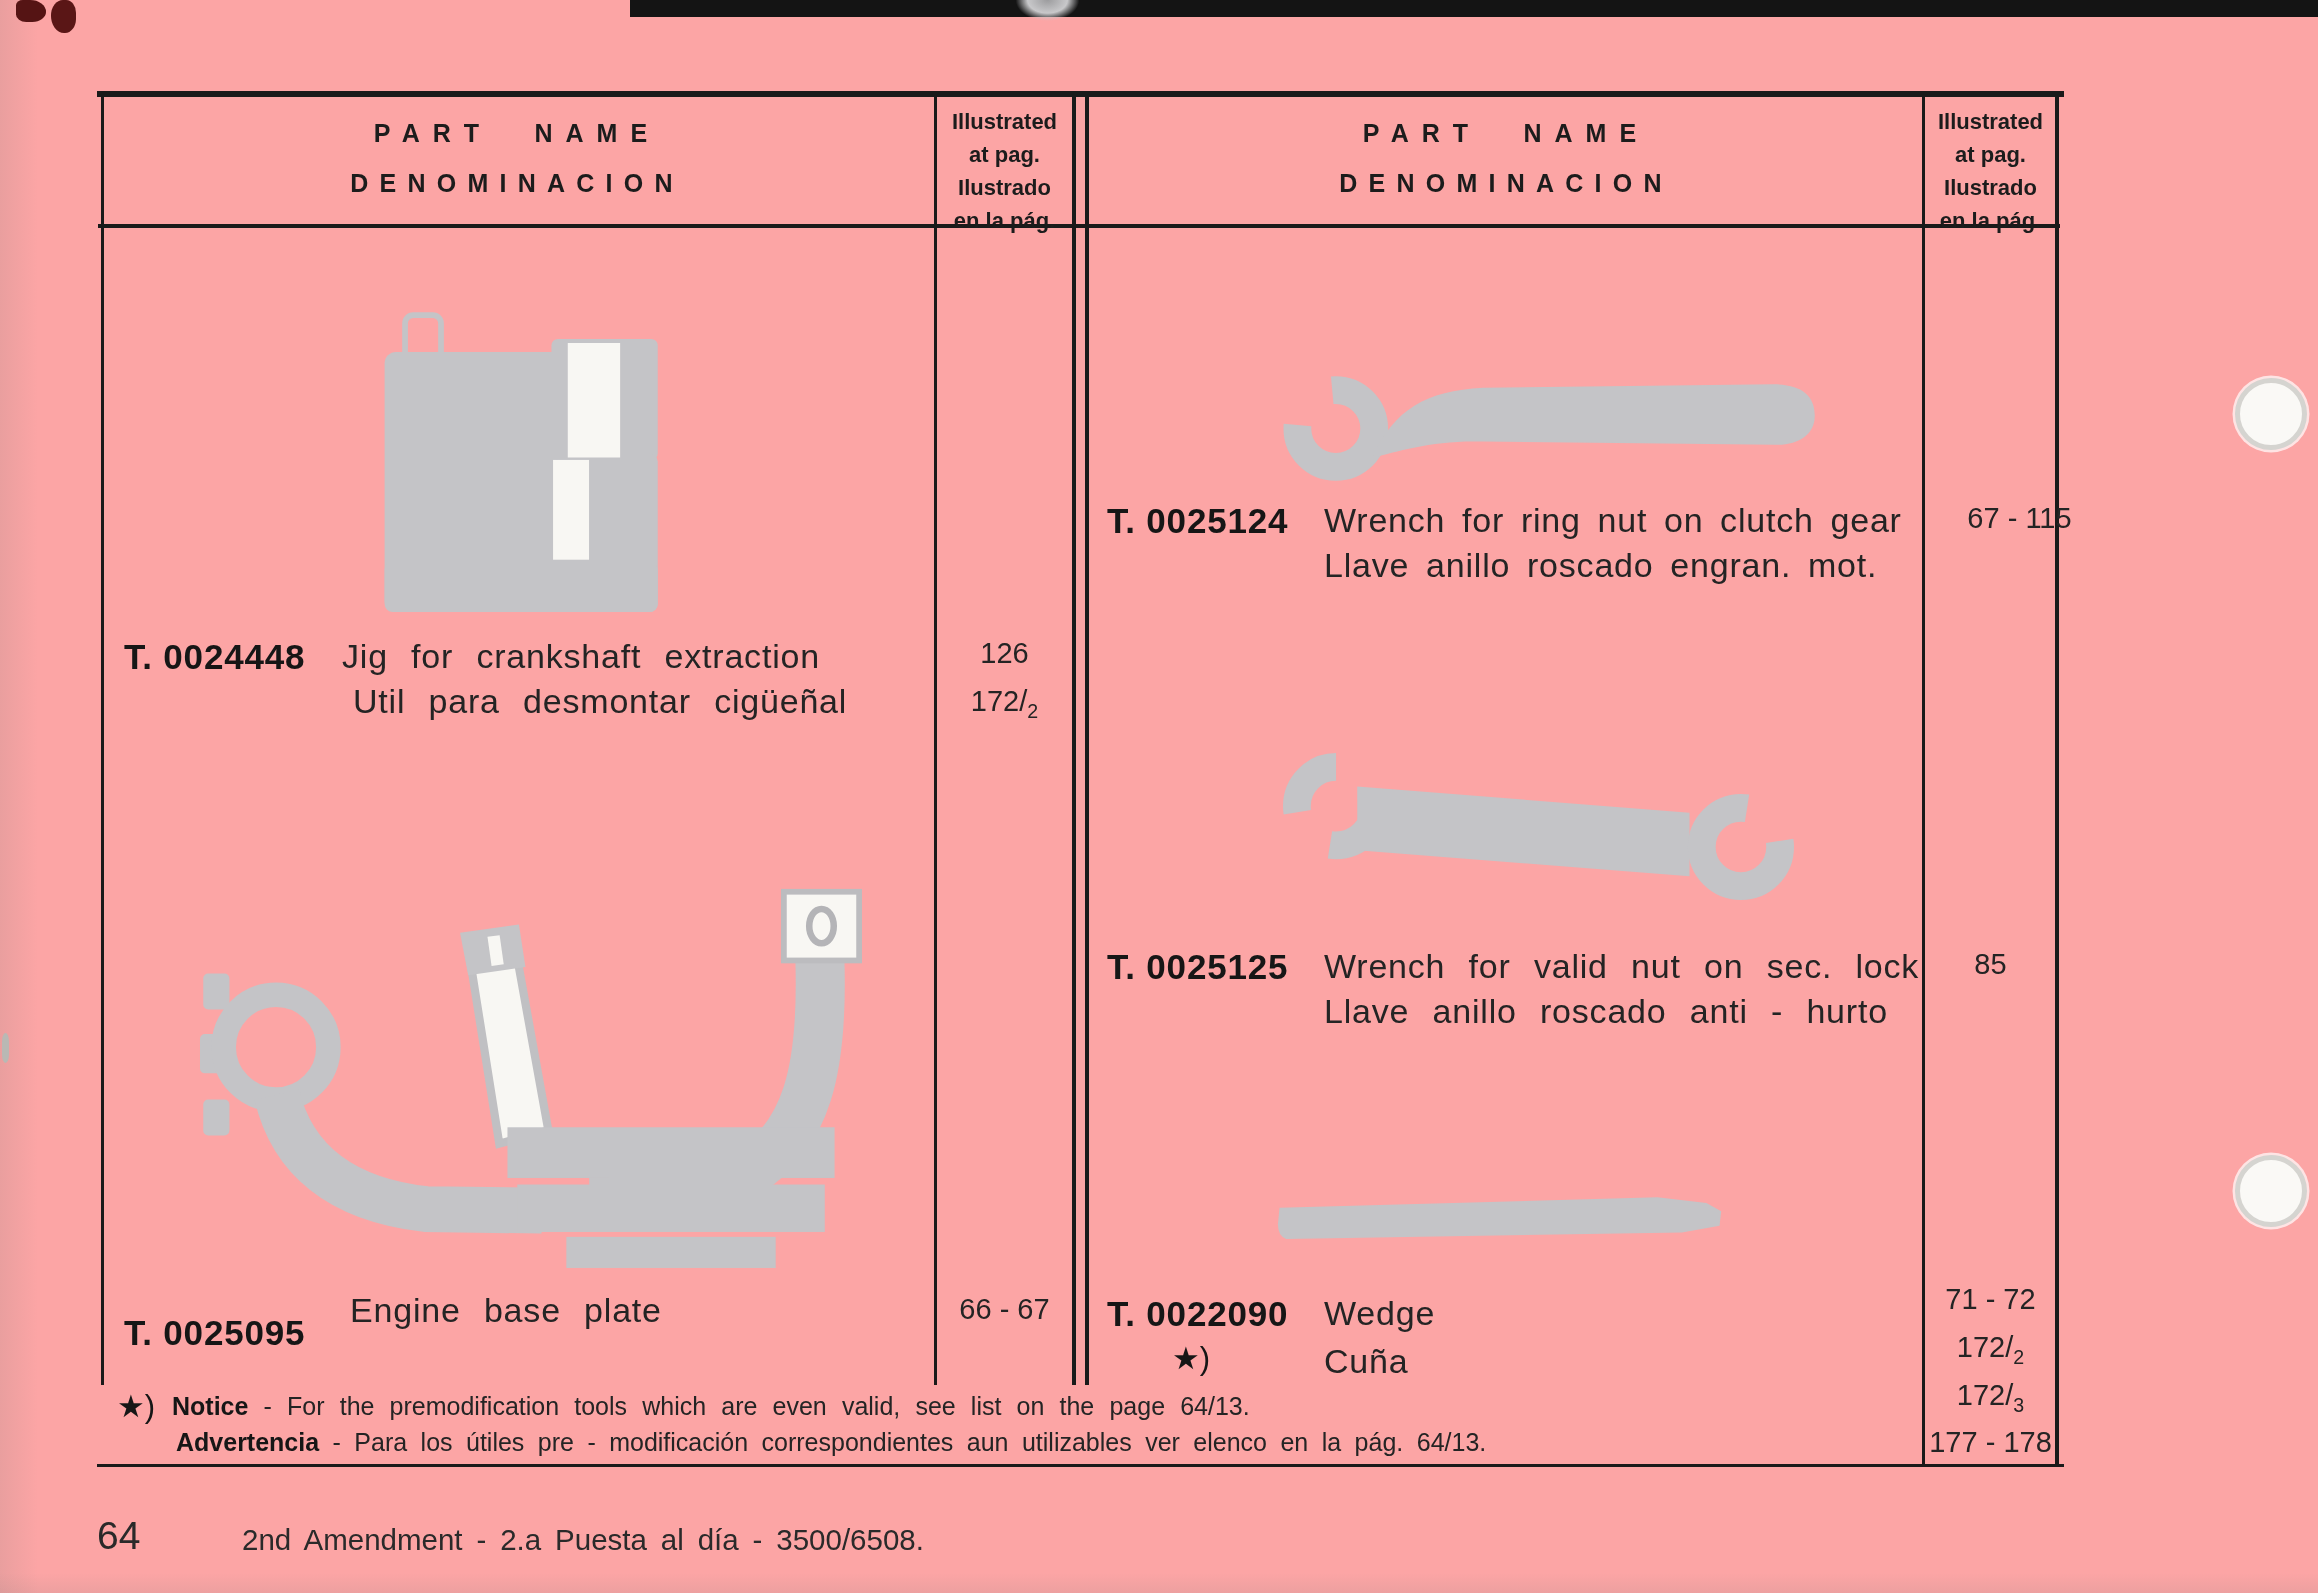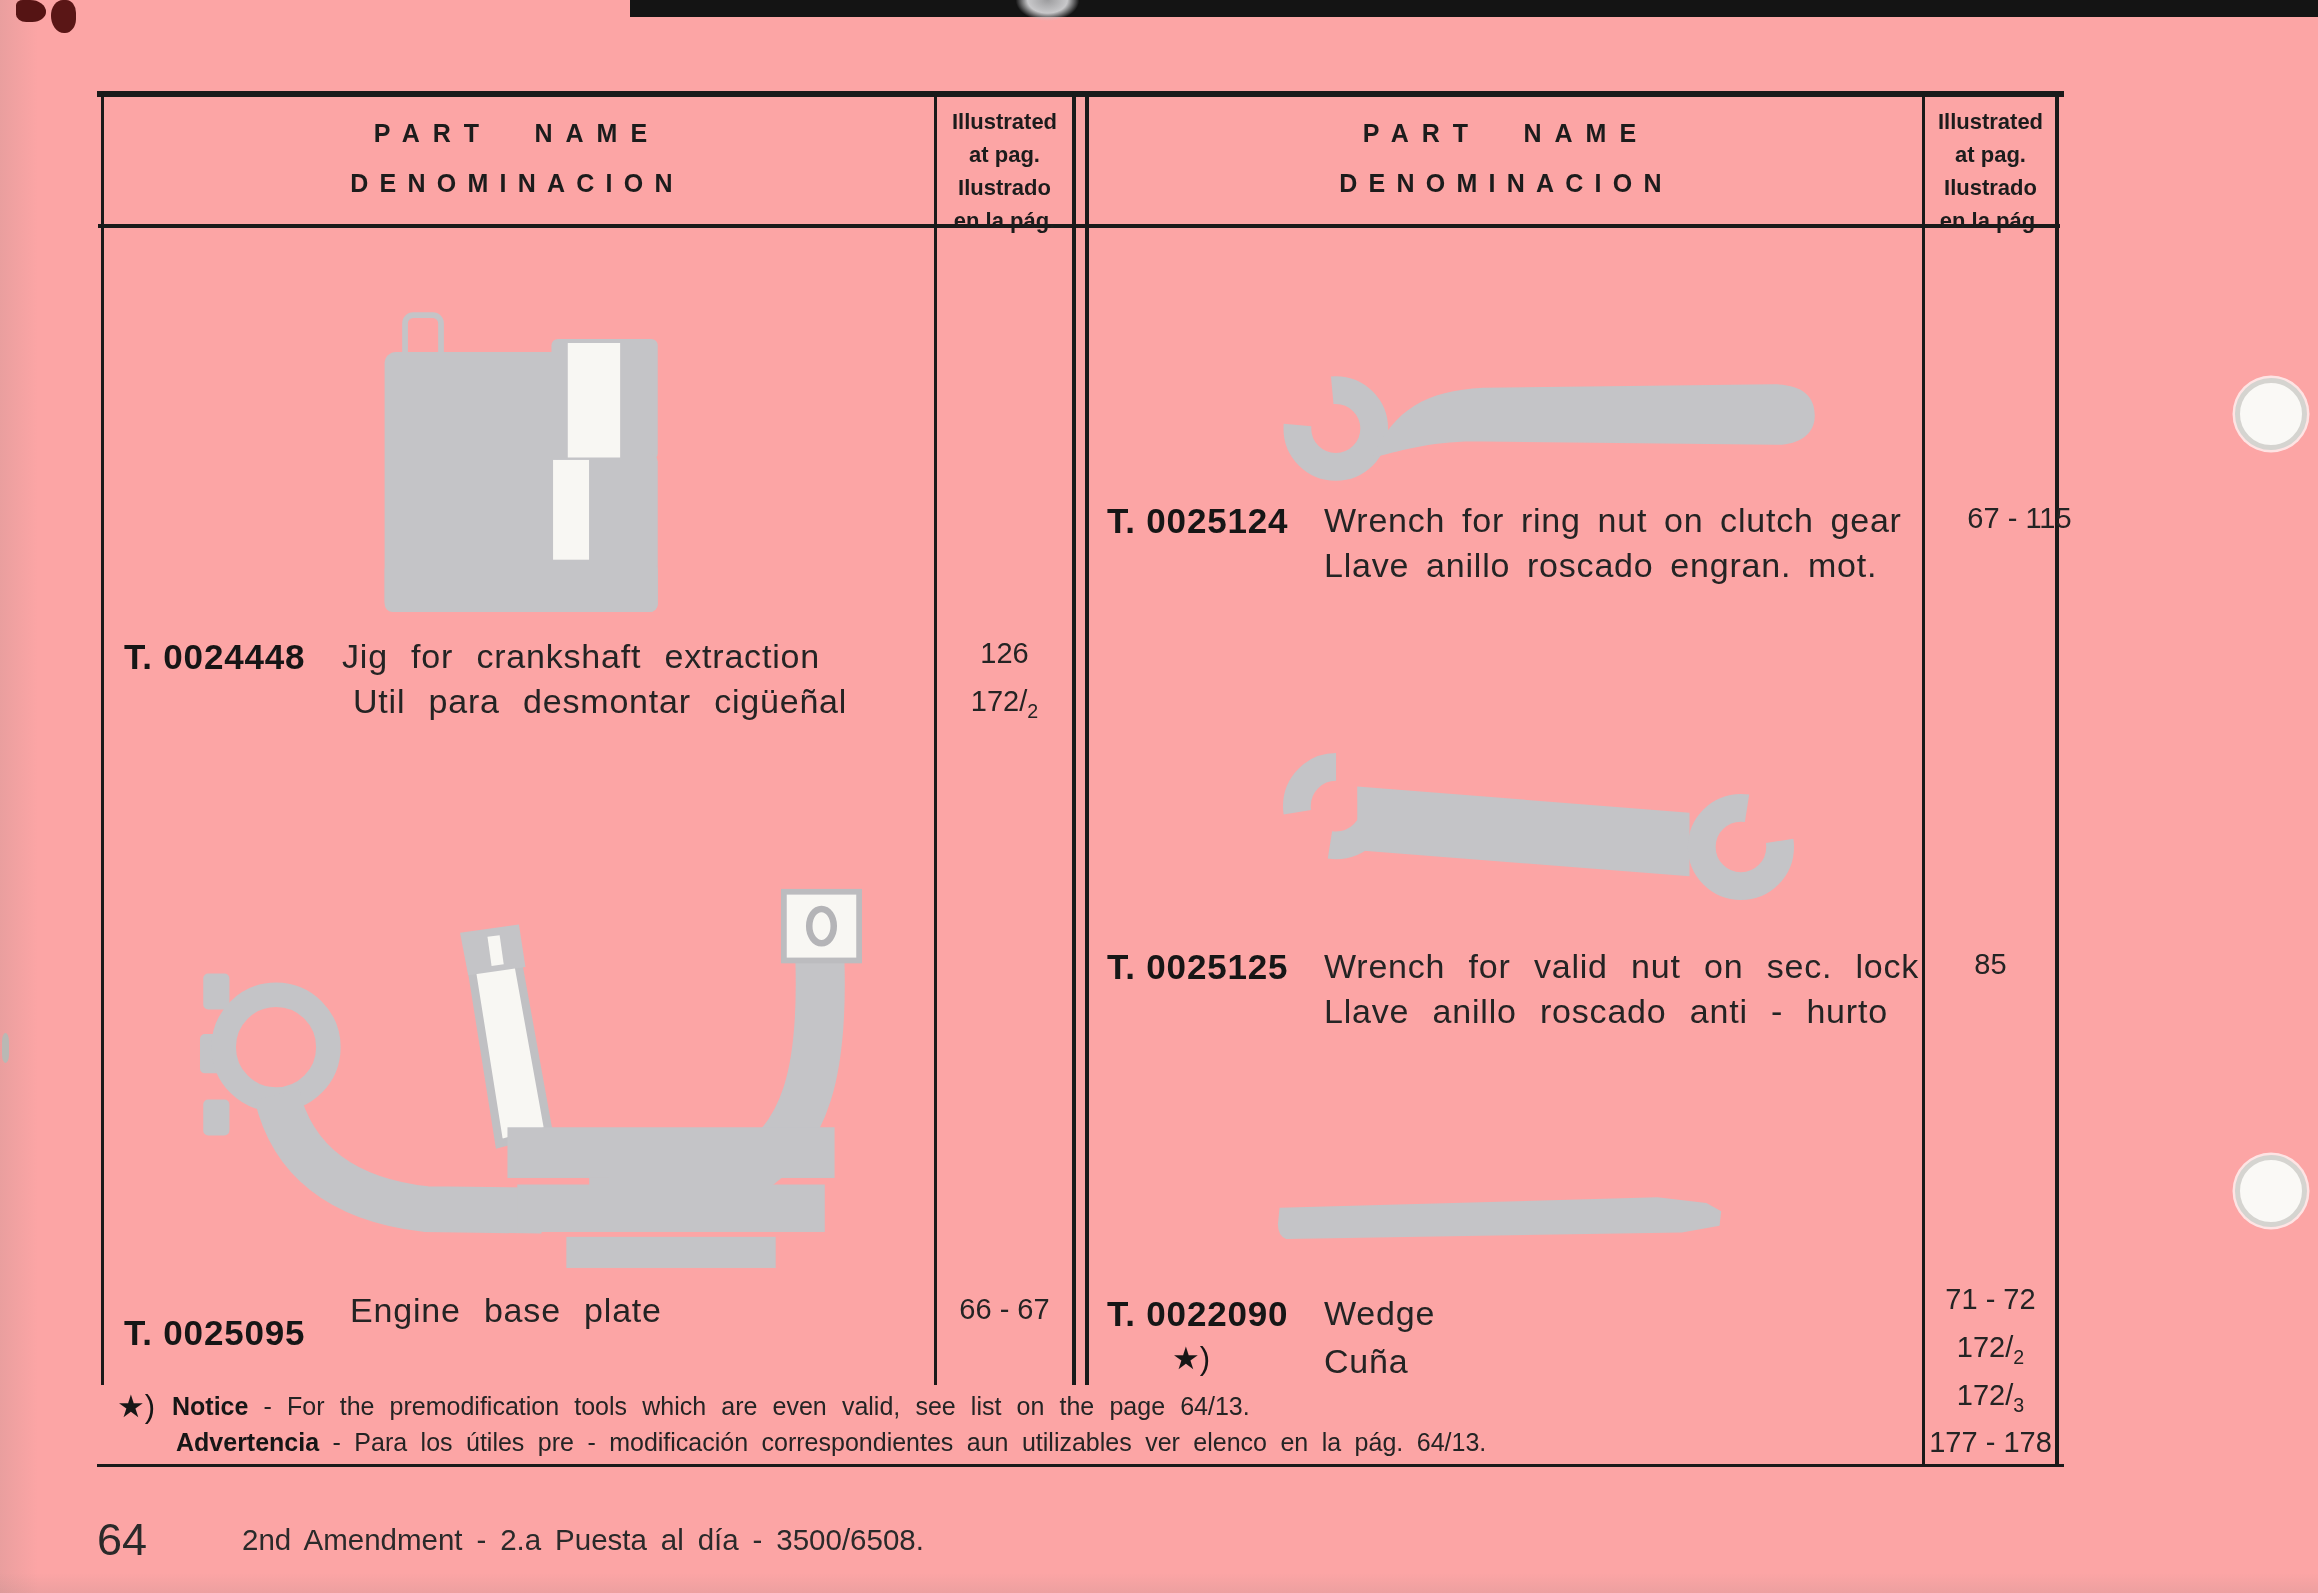--- a/index.html
+++ b/index.html
@@ -30,21 +30,21 @@
   .partno{font-weight:bold;font-size:35px;color:#161616;letter-spacing:0.8px;white-space:nowrap;}
   .pname{font-size:34px;color:#242424;letter-spacing:0.8px;white-space:nowrap;}
   .ws-wide{word-spacing:13px;}
   .ws-med{word-spacing:6.5px;}
   .pg{font-size:29px;color:#242424;text-align:center;}
   .pg sub{font-size:19.6px;}
   .star{font-size:31px;color:#161616;}
   .notice-line{font-size:25px;color:#242424;word-spacing:8.2px;white-space:nowrap;}
   .notice-line b{font-weight:bold;color:#161616;}
   .footer-text{font-size:29.5px;color:#2a2a2a;word-spacing:5.7px;white-space:nowrap;}
-  .pagenum{font-size:45px;color:#2a2a2a;text-align:right;}
+  .pagenum{font-size:39px;color:#2a2a2a;text-align:right;}
   .holepunch{
     position:absolute;width:62px;height:62px;border-radius:50%;
     border:5.7px solid #d5d4d0;background:#faf9f6;box-shadow:0 0 0 2.5px rgba(255,255,255,.7);
   }
   svg{position:absolute;overflow:visible;}
 </style>
 </head>
 <body>
 
 <div class="page">

